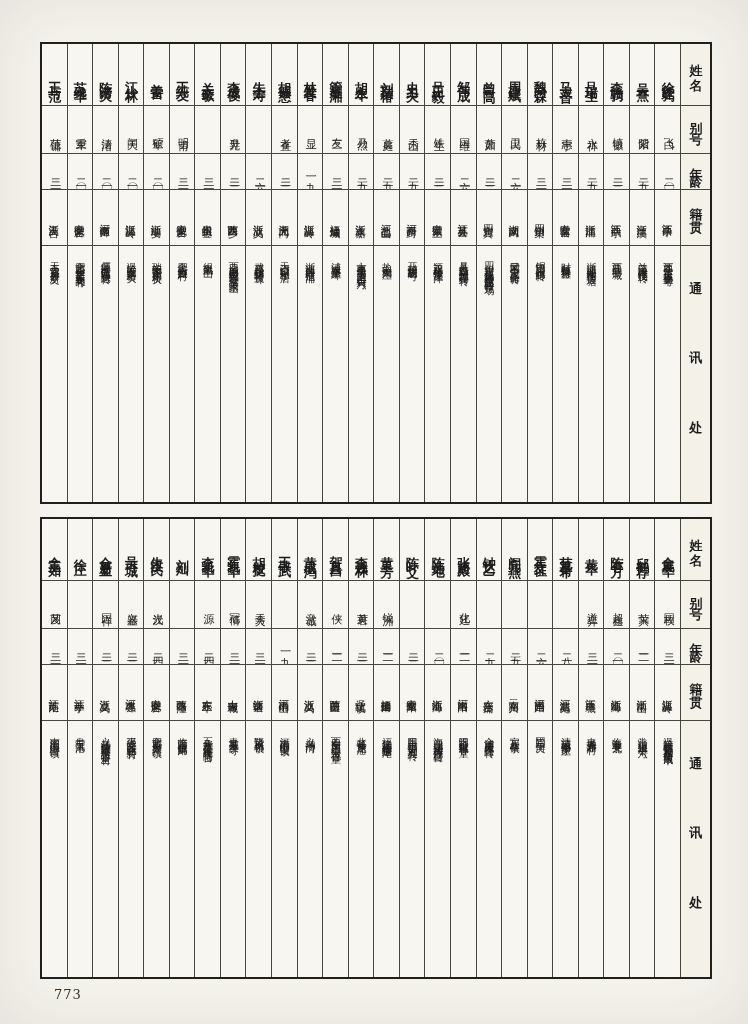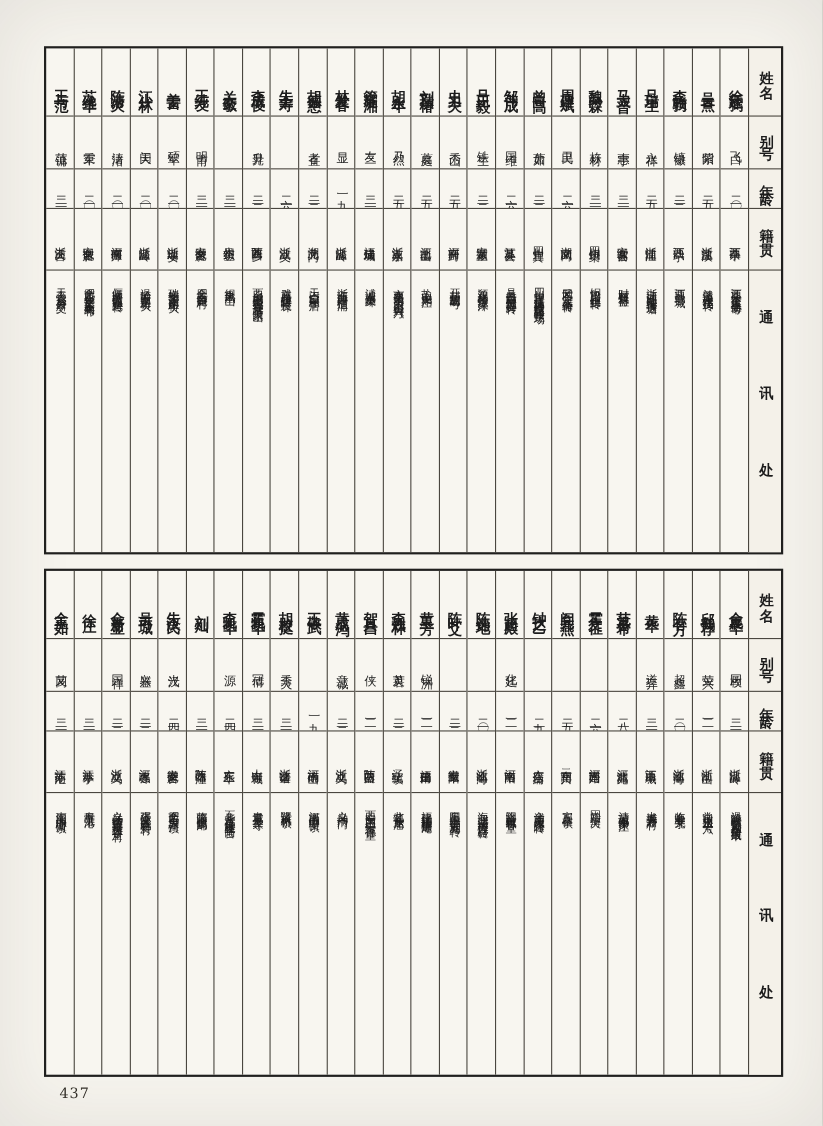--- a/index.html
+++ b/index.html
@@ -422,14 +422,14 @@
         </div>
         <div class="vcol">
           <div class="vcell cell-name">金玉如</div>
           <div class="vcell cell-alias">芨冈</div>
           <div class="vcell cell-age">二二</div>
           <div class="vcell cell-native">江苏南汇</div>
           <div class="vcell cell-addr">南汇周浦中心河镇</div>
         </div>
       </div>
   </div>
-  <div class="page-num">437</div>
+  <div class="page-num">773</div>
 </div>
 
 </body></html>

